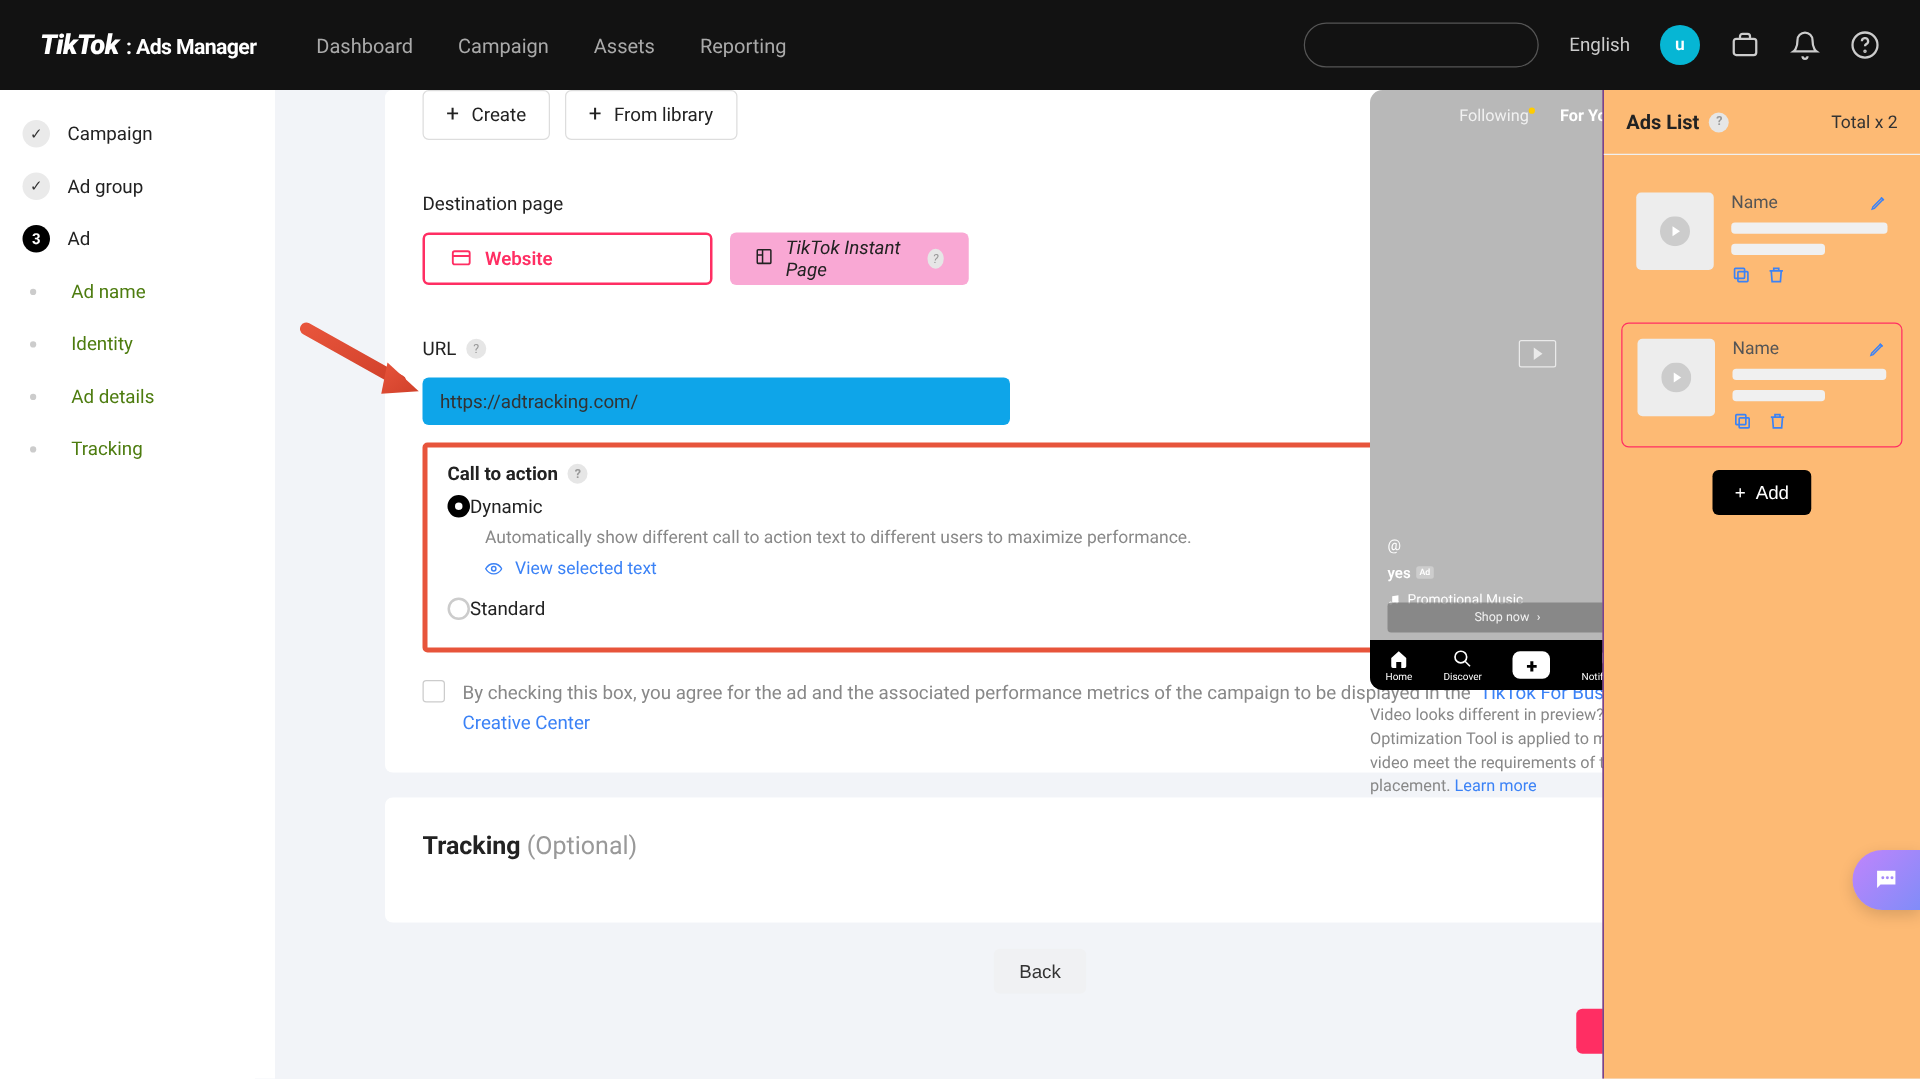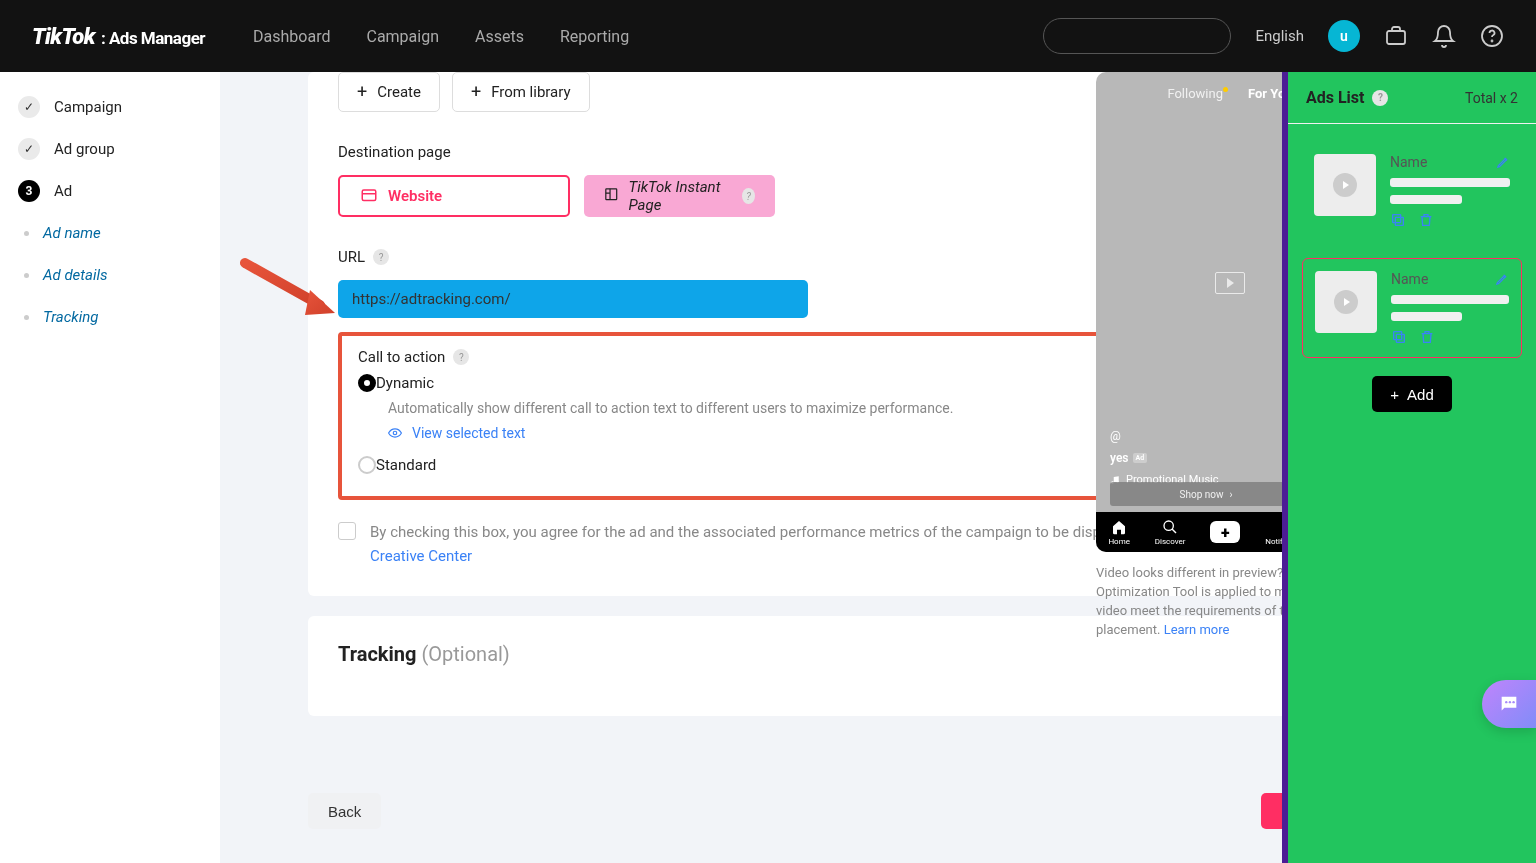--- a/index.html
+++ b/index.html
@@ -16,32 +16,32 @@
   .lang { color: #ccc; font-size: 15px; }
   .avatar { width: 32px; height: 32px; border-radius: 50%; background: #06b6d4; color: #fff; display: flex; align-items: center; justify-content: center; font-weight: 600; font-size: 14px; }
   .topicon { width: 24px; height: 24px; display: flex; align-items: center; justify-content: center; color: #ccc; }
   
   .left-side { position: absolute; left: 0; top: 72px; bottom: 0; width: 220px; background: #fff; padding-top: 14px; }
   .step { display: flex; align-items: center; gap: 14px; padding: 10px 18px; cursor: pointer; }
   .step .circ { width: 22px; height: 22px; border-radius: 50%; display: flex; align-items: center; justify-content: center; font-size: 12px; }
   .step .circ.done { background: #eaeaea; color: #333; }
   .step .circ.current { background: #000; color: #fff; font-weight: 700; }
   .step-label { font-size: 15px; color: #222; }
-  .substep { display: flex; align-items: center; gap: 14px; padding: 12px 18px 12px 24px; color: #0369a1; font-size: 15px; cursor: pointer; font-style: italic; }
+  .substep { display: flex; align-items: center; gap: 28px; padding: 12px 18px 12px 24px; color: #4d7c0f; font-size: 15px; cursor: pointer; }
   .substep .dot { width: 5px; height: 5px; border-radius: 50%; background: #ccc; }
   
   .main { position: absolute; left: 220px; right: 156px; top: 72px; bottom: 0; overflow: hidden; }
   .content-container { position: absolute; left: 88px; top: 0; right: 0; bottom: 104px; overflow: hidden; }
   .card { background: #fff; border-radius: 6px; padding: 0 30px 28px 30px; }
   .card + .card { margin-top: 20px; }
   .row-buttons { display: flex; gap: 12px; padding-top: 0; }
   .btn-outline { height: 40px; padding: 0 18px; border: 1px solid #ddd; border-radius: 5px; background: #fff; display: flex; align-items: center; gap: 10px; font-size: 15px; color: #222; cursor: pointer; }
   .plus { font-size: 18px; line-height: 1; }
-  .section-label { font-size: 15px; color: #222; margin-top: 31px; margin-bottom: 14px; display: flex; align-items: center; gap: 8px; }
-  .section-label.bold { font-weight: 400; }
+  .section-label { font-size: 15px; color: #222; margin-top: 42px; margin-bottom: 14px; display: flex; align-items: center; gap: 8px; }
+  .section-label.bold { font-weight: 700; }
   .help-q { width: 16px; height: 16px; border-radius: 50%; background: #e6e6e6; color: #999; font-size: 10px; display: inline-flex; align-items: center; justify-content: center; }
   .dest-options { display: flex; gap: 14px; }
   .dest-option { height: 42px; border-radius: 5px; display: flex; align-items: center; gap: 10px; padding: 0 20px; font-size: 15px; cursor: pointer; }
   .dest-option.active { border: 2px solid #ff2e63; color: #ff2e63; width: 232px; font-weight: 600; }
   .dest-option.inactive { background: #f9a8d4; color: #222; width: 191px; font-style: italic; }
   .icon-web, .icon-instant { width: 18px; height: 18px; display: inline-block; }
   .url-input { height: 38px; width: 100%; max-width: 470px; background: #0ea5e9; border-radius: 5px; display: flex; align-items: center; padding: 0 14px; font-size: 15px; color: #333; }
   
   .cta-box { border: 4px solid #e7543b; border-radius: 4px; padding: 12px 16px 16px 16px; margin-top: 14px; position: relative; }
   .radio-row { display: flex; align-items: center; gap: 0; margin: 6px 0; cursor: pointer; }
@@ -81,25 +81,25 @@
   .phone-tabs { position: absolute; left: 0; right: 0; bottom: 0; height: 40px; background: #000; display: flex; justify-content: space-around; align-items: center; font-size: 8px; }
   .ptab { display: flex; flex-direction: column; align-items: center; gap: 2px; color: #fff; }
   .ptab svg { width: 16px; height: 16px; }
   .ptab.add { width: 30px; height: 22px; background: #fff; border-radius: 6px; color: #000; display: flex; align-items: center; justify-content: center; font-weight: 900; font-size: 16px; position: relative; }
   .ptab.add::before { content:''; position:absolute; left:-3px; top:0; bottom:0; width:6px; background:#00f2ea; border-radius:6px 0 0 6px; z-index:-1;}
   .ptab.add::after { content:''; position:absolute; right:-3px; top:0; bottom:0; width:6px; background:#ff0050; border-radius:0 6px 6px 0; z-index:-1;}
   .notif-badge { position: absolute; top: -5px; right: -5px; width: 13px; height: 13px; background: #ffcc00; border-radius: 50%; font-size: 8px; color: #000; display: flex; align-items: center; justify-content: center; font-weight: 700;}
   .preview-caption { font-size: 13px; color: #888; line-height: 1.45; margin-top: 12px; }
   .preview-caption .lm { color: #3b82f6; cursor: pointer; }
   
-  .footer { position: absolute; left: 88px; right: 0; bottom: 0; height: 104px; background: transparent; display: flex; align-items: center; padding: 0 24px 0 0; gap: 12px;}
+  .footer { position: absolute; left: 88px; right: 0; bottom: 0; height: 104px; background: transparent; display: flex; align-items: center; padding: 0 24px 0 0; gap: 12px; flex-direction: column;}
   .btn-back { background: #f0f1f3; border: none; border-radius: 5px; height: 36px; padding: 0 20px; font-size: 15px; color: #333; cursor: pointer; }
   .btn-submit { margin-left: auto; background: #ff2e63; border: none; border-radius: 5px; height: 36px; padding: 0 22px; font-size: 15px; color: #fff; font-weight: 600; cursor: pointer; }
   
-  .right-rail { position: absolute; top: 72px; right: 0; bottom: 0; width: 254px; background: #22c55e; border-left: 6px solid #4c1d95; }
+  .right-rail { position: absolute; top: 72px; right: 0; bottom: 0; width: 254px; background: #fdba74; border-left: 1px solid #4c1d95; }
   .rail-head { display: flex; align-items: center; padding: 16px 18px; border-bottom: 1px solid #f0f0f0;}
   .rail-title { font-size: 16px; font-weight: 700; display: flex; align-items: center; gap: 8px;}
   .rail-total { margin-left: auto; font-size: 14px; color: #333; }
   .ad-item { margin: 18px 14px; border-radius: 6px; padding: 12px; display: flex; gap: 14px; }
   .ad-item.selected { border: 1.5px solid #ff2e63; }
   .ad-thumb { width: 62px; height: 62px; background: #ededed; border-radius: 4px; display: flex; align-items: center; justify-content: center; color: #bbb; }
   .ad-thumb svg { width: 24px; height: 24px; }
   .ad-meta { flex: 1; display: flex; flex-direction: column; gap: 8px; }
   .ad-name-row { display: flex; align-items: center; }
   .ad-name-label { font-size: 14px; color: #555;}
@@ -166,20 +166,24 @@
   <div class="step">
     <span class="circ current">3</span>
     <span class="step-label">Ad</span>
   </div>
   <div class="substep">
       <span class="dot"></span>
       <span>Ad name</span>
     </div>
   <div class="substep">
       <span class="dot"></span>
+      <span>Identity</span>
+    </div>
+  <div class="substep">
+      <span class="dot"></span>
       <span>Ad details</span>
     </div>
   <div class="substep">
       <span class="dot"></span>
       <span>Tracking</span>
     </div>
 </div>
 
 <div class="main">
   <div class="content-container">

